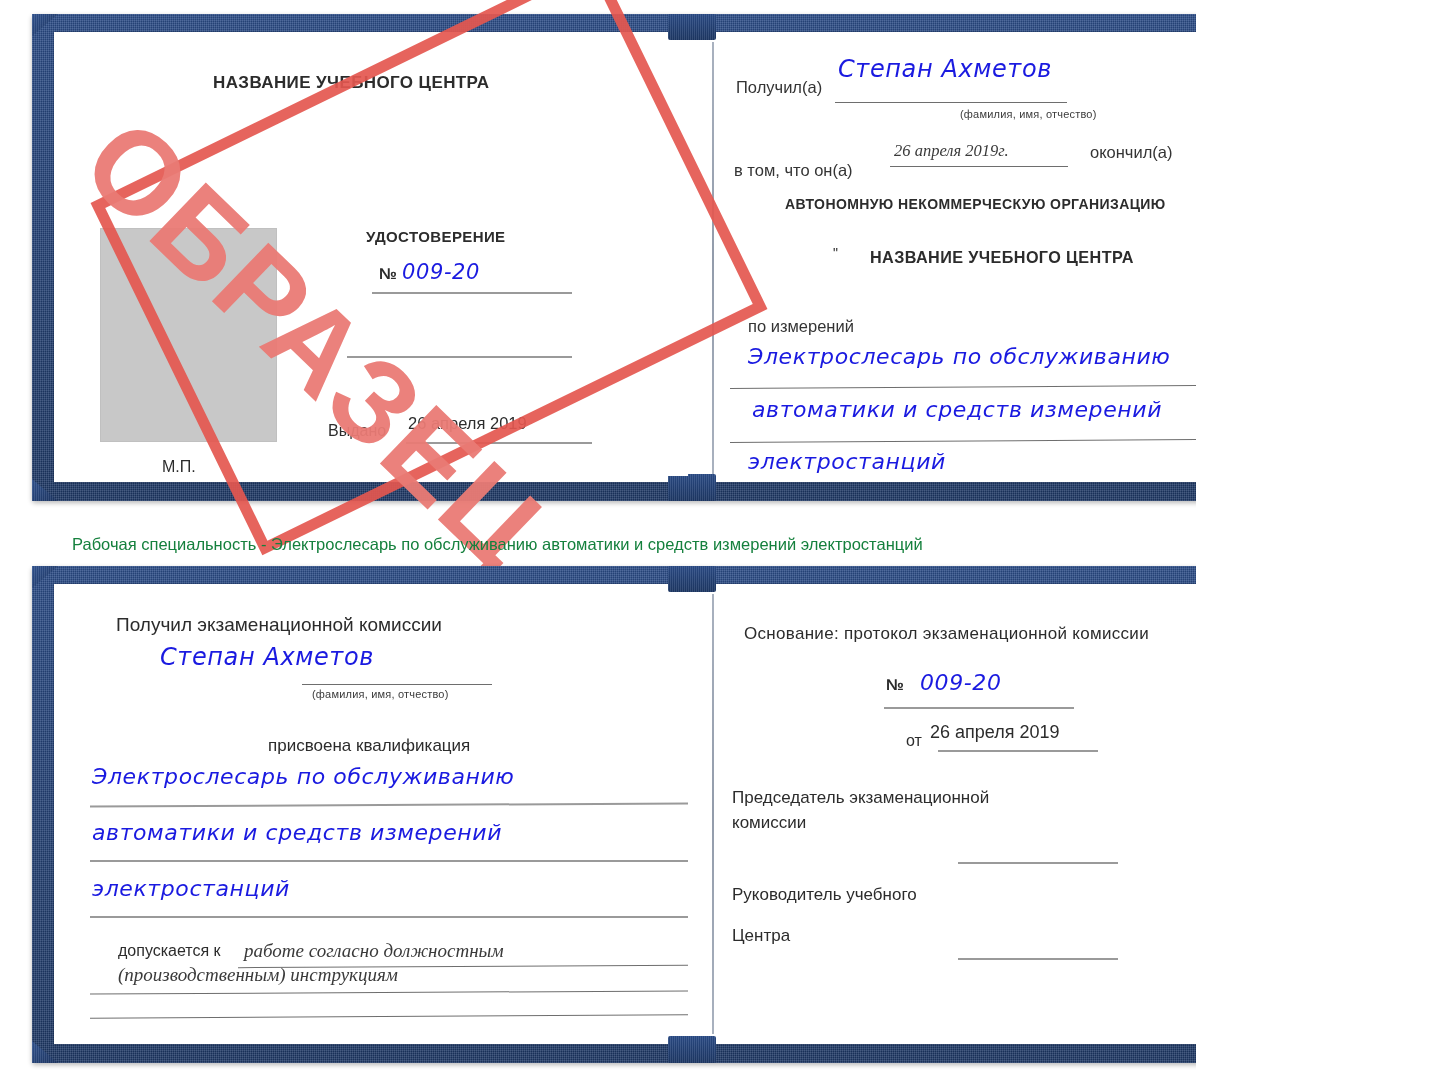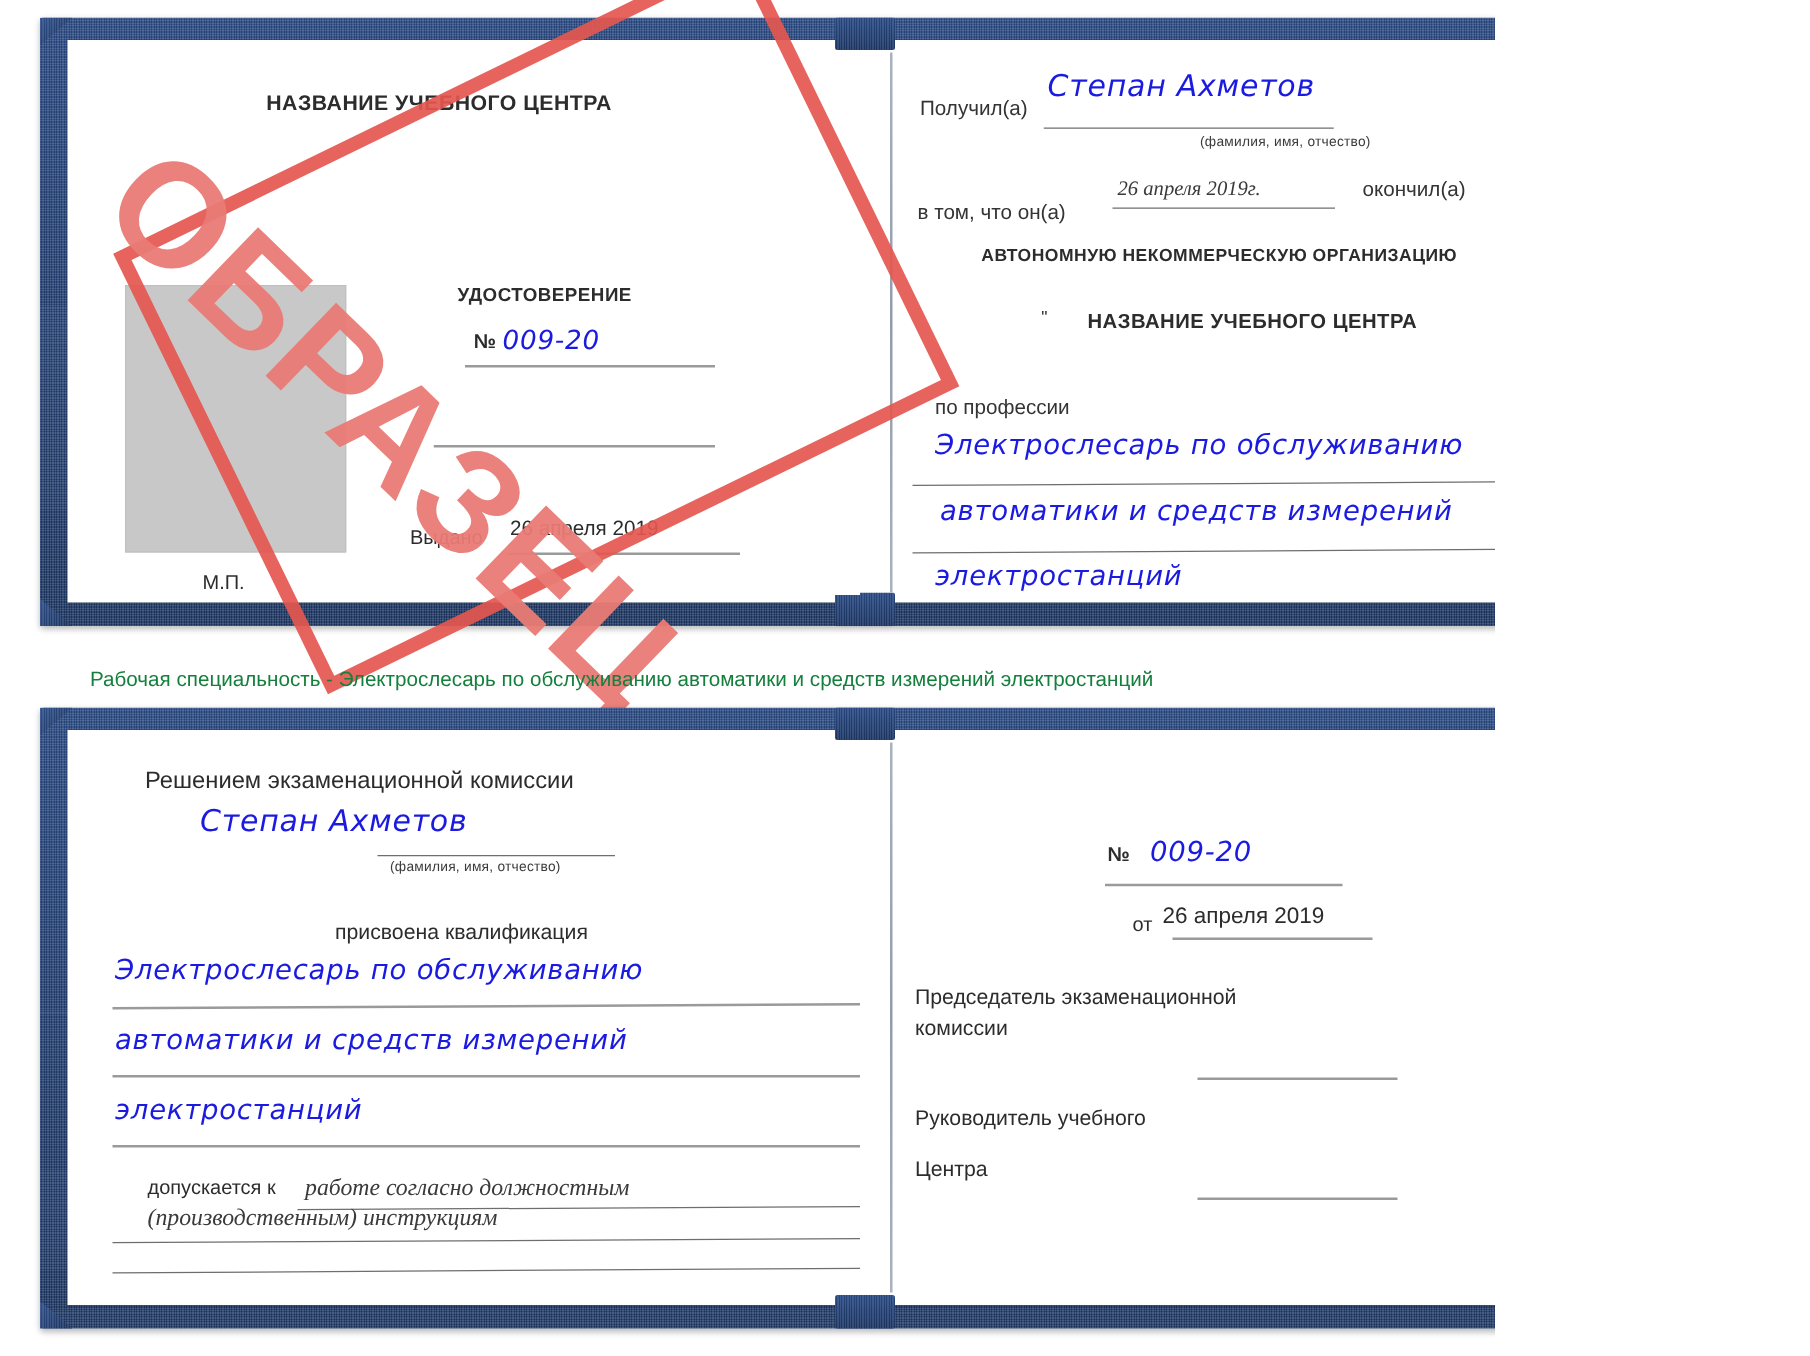--- a/index.html
+++ b/index.html
@@ -179,21 +179,21 @@
     <span class="t lbl" style="left:16px; top:103px; font-size:16.5px;margin-top:18px;">в том, что он(а)</span>
     <span class="t ital" style="left:176px; top:102px; font-size:16.5px;">26 апреля 2019г.</span>
     <div class="rule dark" style="left:172px; top:126px; width:178px;"></div>
     <span class="t lbl" style="left:372px; top:103px; font-size:16.5px;">окончил(а)</span>
 
     <span class="t cap" style="left:67px; top:156px; font-size:14px;">АВТОНОМНУЮ НЕКОММЕРЧЕСКУЮ ОРГАНИЗАЦИЮ</span>
     <span class="t" style="left:115px; top:205px; font-size:14px;">"</span>
     <span class="t cap" style="left:152px; top:208px; font-size:16.2px;">НАЗВАНИЕ УЧЕБНОГО ЦЕНТРА</span>
     <span class="t" style="left:508px; top:203px; font-size:14px;">"</span>
 
-    <span class="t lbl" style="left:30px; top:277px; font-size:16.5px;">по профессии</span>
+    <span class="t lbl" style="left:30px; top:277px; font-size:16.5px;">по измерений</span>
 
     <span class="t hand" style="left:30px; top:304px; font-size:22px;">Электрослесарь по обслуживанию</span>
     <div class="rule dark" style="left:12px; top:346px; width:620px; transform:rotate(-0.35deg);"></div>
 
     <span class="t hand" style="left:34px; top:357px; font-size:22px;">автоматики и средств измерений</span>
     <div class="rule dark" style="left:12px; top:400px; width:622px; transform:rotate(-0.35deg);"></div>
 
     <span class="t hand" style="left:30px; top:409px; font-size:22px;">электростанций</span>
 
     <span class="frag" style="left:626px; top:142px;">–</span>
@@ -218,21 +218,21 @@
   <div class="book" style="left:32px; top:566px; width:1382px; height:497px;"></div>
   <div class="book-inner" style="left:54px; top:584px; width:1338px; height:460px;"></div>
 
   <div class="spine-tab" style="left:668px; top:566px; width:48px; height:26px;"></div>
   <div class="spine-tab" style="left:668px; top:1036px; width:48px; height:27px;"></div>
   <div class="corner-fold" style="left:32px; top:566px; width:26px; height:22px; clip-path:polygon(0 0,100% 0,0 100%);"></div>
   <div class="corner-fold" style="left:32px; top:1041px; width:26px; height:22px; clip-path:polygon(0 100%,100% 100%,0 0);"></div>
 
   <div class="page" style="left:72px; top:592px; width:616px; height:444px;">
 
-    <span class="t" style="left:44px; top:22px; font-size:19px;">Решением экзаменационной комиссии</span>
+    <span class="t" style="left:44px; top:22px; font-size:19px;">Получил экзаменационной комиссии</span>
 
     <span class="t hand" style="left:88px; top:52px; font-size:24px;">Степан Ахметов</span>
     <div class="rule dark" style="left:230px; top:92px; width:190px;"></div>
     <span class="t tiny" style="left:240px; top:96px;">(фамилия, имя, отчество)</span>
 
     <span class="t" style="left:196px; top:144px; font-size:17px;">присвоена квалификация</span>
 
     <span class="t hand" style="left:20px; top:172px; font-size:22px;">Электрослесарь по обслуживанию</span>
     <div class="rule" style="left:18px; top:212px; width:600px; transform:rotate(-0.3deg);"></div>
 
@@ -247,20 +247,21 @@
     <div class="rule dark" style="left:166px; top:374px; width:452px; transform:rotate(-0.3deg);"></div>
     <span class="t ital" style="left:46px; top:372px; font-size:19px;">(производственным) инструкциям</span>
     <div class="rule dark" style="left:18px; top:400px; width:600px; transform:rotate(-0.3deg);"></div>
     <div class="rule dark" style="left:18px; top:424px; width:600px; transform:rotate(-0.35deg);"></div>
   </div>
 
   <div class="spine" style="left:712px; top:594px; height:440px;"></div>
 
   <div class="page" style="left:718px; top:592px; width:660px; height:444px;">
 
+    <span class="t" style="left:26px; top:32px; font-size:17px; letter-spacing:.3px;">Основание: протокол экзаменационной комиссии</span>
 
     <span class="t" style="left:168px; top:84px; font-size:16px; font-weight:700;">№</span>
     <span class="t hand" style="left:202px; top:78px; font-size:22px;">009-20</span>
     <div class="rule" style="left:166px; top:115px; width:190px;"></div>
 
     <span class="t" style="left:188px; top:140px; font-size:16px;">от</span>
     <span class="t" style="left:212px; top:130px; font-size:18px;">26 апреля 2019</span>
     <div class="rule" style="left:220px; top:158px; width:160px;"></div>
 
     <span class="t" style="left:14px; top:196px; font-size:17px;">Председатель экзаменационной</span>

